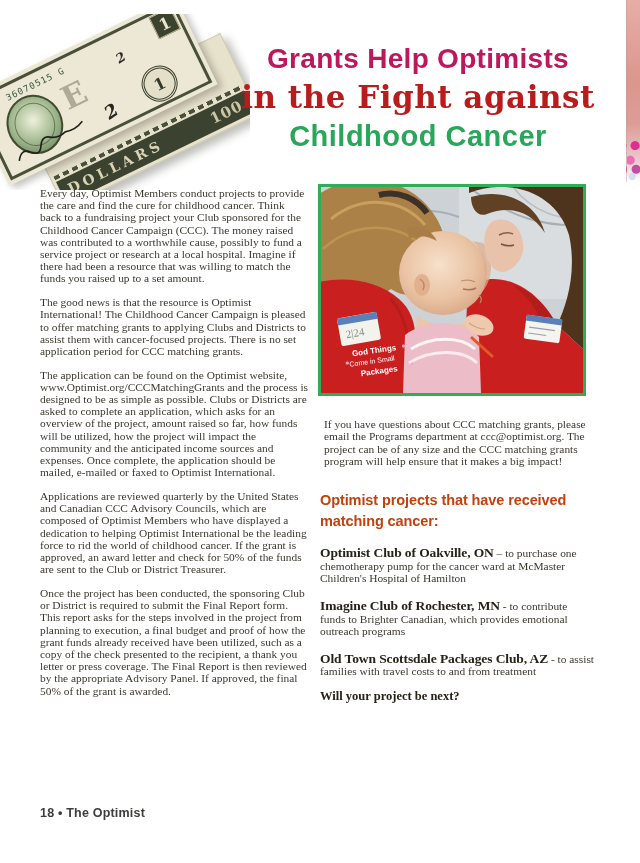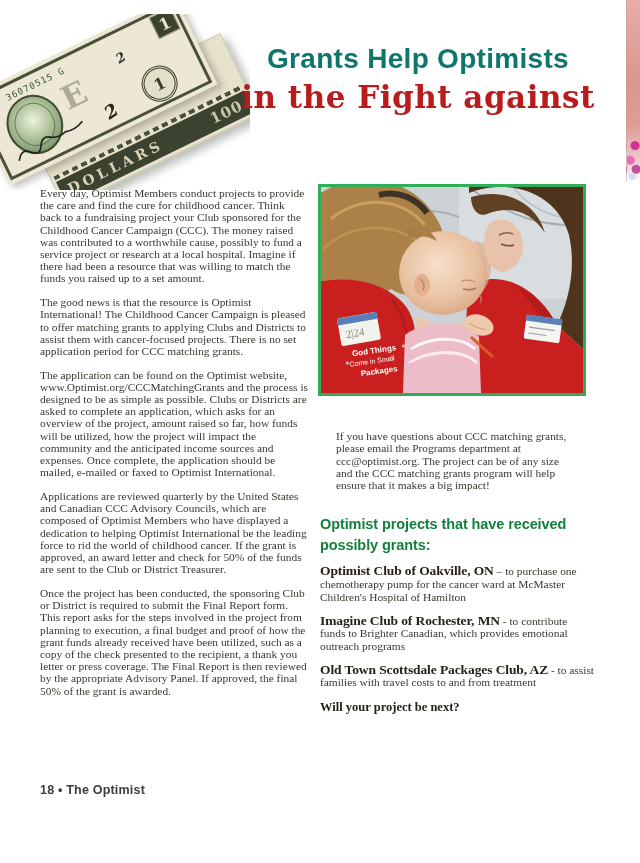--- a/index.html
+++ b/index.html
@@ -46,42 +46,42 @@
      border-radius:50%;}
   .bill-front .two-b{position:absolute;left:118px;bottom:12px;font:italic 700 18px "DejaVu Serif",serif;
      color:#26261f;transform:rotate(-8deg);}
   .bill-front .circ-one{position:absolute;right:34px;bottom:8px;width:30px;height:30px;border-radius:50%;
      border:3px double #3a412c;color:#33392a;font:700 16px "DejaVu Serif",serif;
      display:flex;align-items:center;justify-content:center;background:#e4dfc8;}
   .bill-front .sig{position:absolute;left:18px;bottom:14px;}
 
   
   .headline{position:absolute;left:228px;top:42px;width:380px;text-align:center;}
-  .headline .l1{font:700 28px/34px "Liberation Sans",sans-serif;color:#0f766e;letter-spacing:.3px;white-space:nowrap;}
+  .headline .l1{font:700 28px/34px "Liberation Sans",sans-serif;color:#be185d;letter-spacing:.3px;white-space:nowrap;}
   .headline .l2{font:700 31px/42px "DejaVu Serif",serif;color:#b91c1c;letter-spacing:.5px;white-space:nowrap;}
   .headline .l3{font:700 29px/36px "Liberation Sans",sans-serif;color:#2aa65a;letter-spacing:.5px;white-space:nowrap;}
 
   
   .left-col{position:absolute;left:40px;top:187px;width:268px;}
   .left-col p{margin:0 0 11.5px 0;font-size:11.4px;line-height:12.2px;text-align:left;}
 
   .photo{position:absolute;left:318px;top:184px;width:268px;height:212px;box-sizing:border-box;
      border:3px solid #2fae57;background:#ccd2d6;}
   .photo svg{display:block;}
 
   .right-col{position:absolute;left:320px;top:414px;width:274px;}
-  .right-col .intro{margin:16px;font-size:11.4px;line-height:12.3px;}
-  .green-head{margin-top:23px;font:700 14.5px/21px "Liberation Sans",sans-serif;color:#15803d;
+  .right-col .intro{margin:4px;font-size:11.4px;line-height:12.3px;}
+  .green-head{margin-top:23px;font:700 14.5px/21px "Liberation Sans",sans-serif;color:#c2410c;
      letter-spacing:-.1px;white-space:nowrap;}
-  .entry{margin-top:9px;font-size:11.4px;line-height:12.6px;}
+  .entry{margin-top:15px;font-size:11.4px;line-height:12.6px;}
   .entry .name{font-family:"Liberation Serif",serif;font-weight:700;font-size:13.5px;color:#262219;
      letter-spacing:-.1px;}
   .closing{margin-top:0;font-weight:700;font-size:12.5px;color:#262219;}
 
-  .footer{position:absolute;left:40px;top:783px;font:700 12.5px "Liberation Sans",sans-serif;color:#3d3d3b;
+  .footer{position:absolute;left:40px;top:806px;font:700 12.5px "Liberation Sans",sans-serif;color:#3d3d3b;
      letter-spacing:.2px;}
 </style>
 </head>
 <body>
 
 <div class="page">
 
   <div class="edge-strip"></div>
 
   <div class="money-art">
@@ -103,20 +103,21 @@
       <div class="circ-one">1</div>
       <svg class="sig" width="80" height="16" viewBox="0 0 80 16">
         <path d="M2,12 q7,-11 14,-3 t12,-1 t12,-4 t16,2 q10,3 20,-2" fill="none" stroke="#1f1f1c" stroke-width="1.6"></path>
       </svg>
     </div>
   </div>
 
   <div class="headline">
     <div class="l1">Grants Help Optimists</div>
     <div class="l2">in the Fight against</div>
+    <div class="l3">Childhood Cancer</div>
   </div>
 
   <div class="left-col">
     <p>Every day, Optimist Members conduct projects to provide the care and find the cure for childhood cancer. Think back to a fundraising project your Club sponsored for the Childhood Cancer Campaign (CCC). The money raised was contributed to a worthwhile cause, possibly to fund a service project or research at a local hospital. Imagine if there had been a resource that was willing to match the funds you raised up to a set amount.</p>
     <p>The good news is that the resource is Optimist International! The Childhood Cancer Campaign is pleased to offer matching grants to applying Clubs and Districts to assist them with cancer-focused projects. There is no set application period for CCC matching grants.</p>
     <p>The application can be found on the Optimist website, www.Optimist.org/CCCMatchingGrants and the process is designed to be as simple as possible. Clubs or Districts are asked to complete an application, which asks for an overview of the project, amount raised so far, how funds will be utilized, how the project will impact the community and the anticipated income sources and expenses. Once complete, the application should be mailed, e-mailed or faxed to Optimist International.</p>
     <p>Applications are reviewed quarterly by the United States and Canadian CCC Advisory Councils, which are composed of Optimist Members who have displayed a dedication to helping Optimist International be the leading force to rid the world of childhood cancer. If the grant is approved, an award letter and check for 50% of the funds are sent to the Club or District Treasurer.</p>
     <p>Once the project has been conducted, the sponsoring Club or District is required to submit the Final Report form. This report asks for the steps involved in the project from planning to execution, a final budget and proof of how the grant funds already received have been utilized, such as a copy of the check presented to the recipient, a thank you letter or press coverage. The Final Report is then reviewed by the appropriate Advisory Panel. If approved, the final 50% of the grant is awarded.</p>
   </div>
 
@@ -188,21 +189,21 @@
         <circle cx="84" cy="163" r="1.6" fill="#f2a9c4"></circle>
         <circle cx="90" cy="182" r="1.6" fill="#f2a9c4"></circle>
       </g>
     </svg>
   </div>
 
   <div class="right-col">
     <p class="intro">If you have questions about CCC matching grants, please email the Programs department at ccc@optimist.org. The project can be of any size and the CCC matching grants program will help ensure that it makes a big impact!</p>
     <div class="green-head">
       <div>Optimist projects that have received</div>
-      <div>possibly grants:</div>
+      <div>matching cancer:</div>
     </div>
     <p class="entry"><span class="name">Optimist Club of Oakville, ON</span><span class="desc"> – to purchase one chemotherapy pump for the cancer ward at McMaster Children's Hospital of Hamilton</span></p>
     <p class="entry"><span class="name">Imagine Club of Rochester, MN</span><span class="desc"> - to contribute funds to Brighter Canadian, which provides emotional outreach programs</span></p>
     <p class="entry"><span class="name">Old Town Scottsdale Packages Club, AZ</span><span class="desc"> -  to assist families with travel costs to and from treatment</span></p>
     <p class="closing">Will your project be next?</p>
   </div>
 
   <div class="footer">18 • The Optimist</div>
 
 </div>

